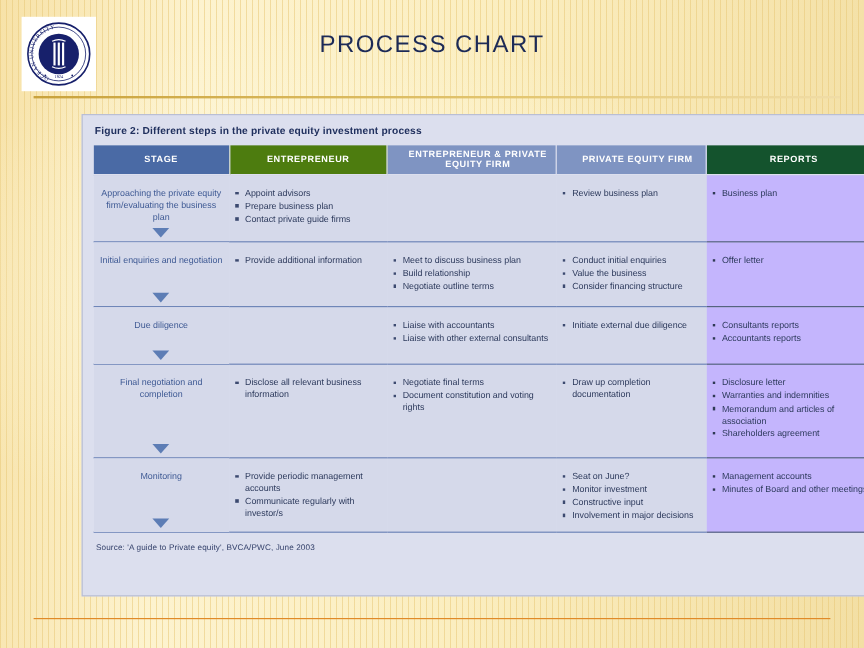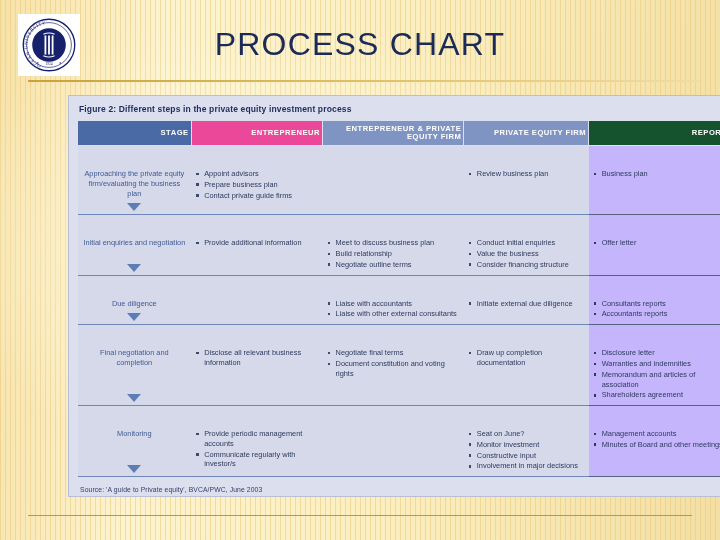--- a/index.html
+++ b/index.html
@@ -52,21 +52,21 @@
     z-index: 5;
   }
   #logo-seal { display:block; }
 
   #page-title {
     position: absolute;
     left: 0;
     right: 0;
     top: 26px;
     text-align: center;
-    font-size: 32px;
+    font-size: 20px;
     letter-spacing: 1.2px;
     color: #1c2a57;
     font-weight: 500;
     z-index: 4;
   }
 
   #title-rule {
     position: absolute;
     left: 28px;
     right: 20px;
@@ -120,35 +120,35 @@
   col.c-both    { width: 21.5%; }
   col.c-pe      { width: 19.0%; }
   col.c-rep     { width: 22.2%; }
 
   th {
     height: 22px;
     font-size: 7.6px;
     font-weight: bold;
     letter-spacing: 0.5px;
     color: #ffffff;
-    text-align: right;
+    text-align: center;
     line-height: 1.12;
     border: 1.5px solid #dcdfee;
     padding: 1px 2px;
   }
   th.h-dark  { background: #4a6aa5; }
-  th.h-mid   { background: #ec4899; }
+  th.h-mid   { background: #4d7c0f; }
   th.h-mid2  { background: #7f94c2; padding-left: 12px; }
   th.h-light { background: #14532d; }
 
   td {
     vertical-align: top;
     font-size: 7.4px;
     color: #2d3a5c;
-    padding: 23px 5px 4px 5px;
+    padding: 10px 5px 4px 5px;
     background: #d5d9ea;
     border-bottom: 1.6px solid #6f86b8;
     line-height: 1.32;
   }
   td.stage {
     text-align: center;
     color: #3f5a94;
     position: relative;
     padding-bottom: 16px;
   }

